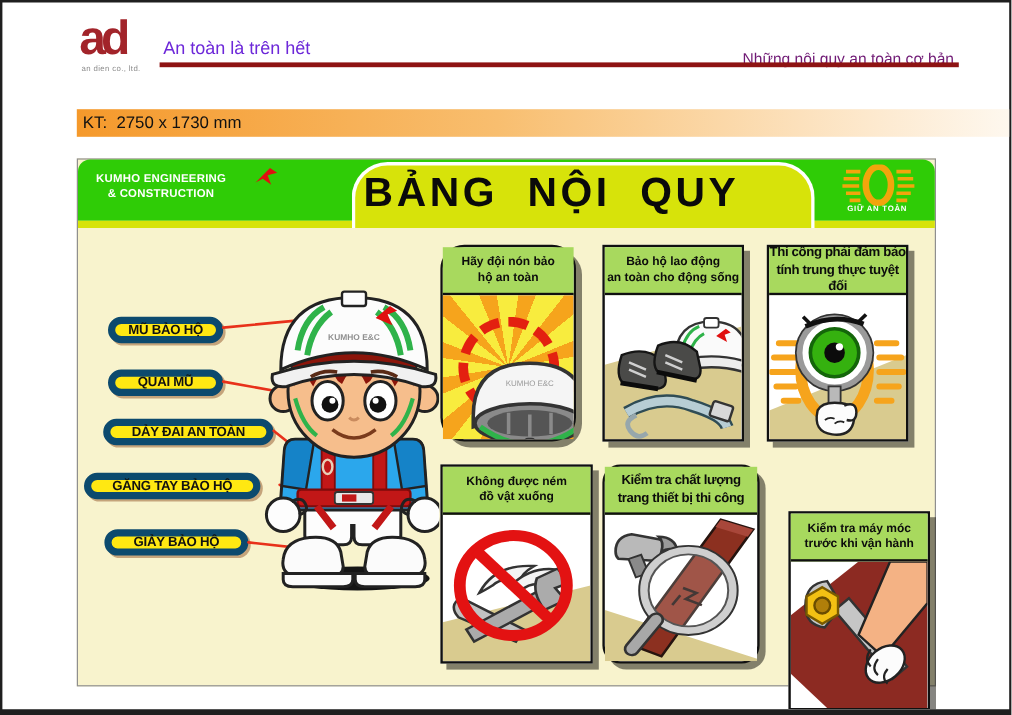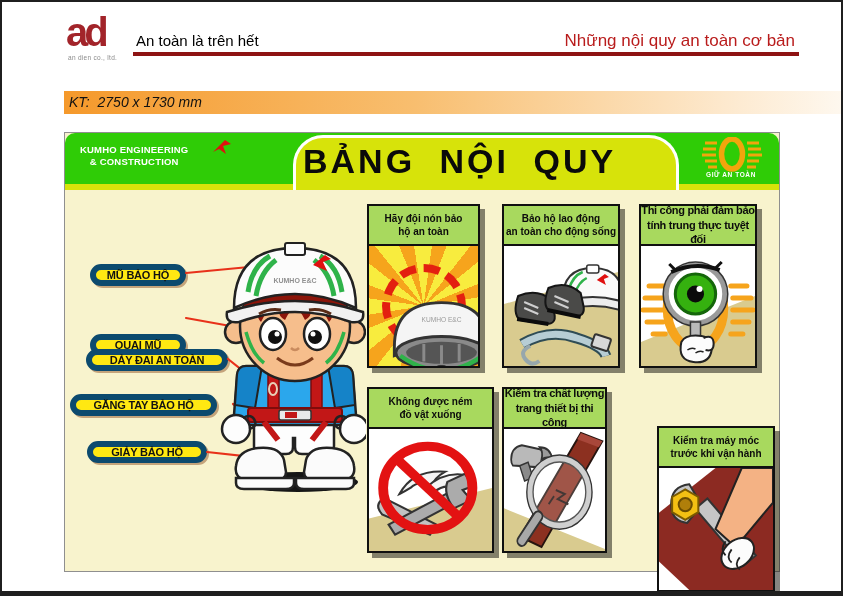--- a/index.html
+++ b/index.html
@@ -7,29 +7,29 @@
   #page {
     position:relative; width:843px; height:596px; background:#fff;
     border:2px solid #1f1f1f; border-bottom-width:5px; overflow:hidden;
     font-family:"Liberation Sans", sans-serif; color:#111;
   }
   .abs { position:absolute; }
 
   
   .logo-mark { left:64px; top:10px; font-weight:bold; font-size:40px; letter-spacing:-4px; color:#A2242A; line-height:1; }
   .logo-sub  { left:66px; top:52px; font-size:6.5px; color:#8a8a8a; letter-spacing:.3px; }
-  .tagline-left  { left:134px; top:30px; font-size:15px; color:#000000; }
-  .tagline-right { right:46px; top:29px; font-size:17px; color:#b91c1c; }
+  .tagline-left  { left:134px; top:30px; font-size:15px; color:#6d28d9; }
+  .tagline-right { right:46px; top:39px; font-size:13px; color:#701a75; }
   .rule-line { left:131px; top:50px; width:666px; height:4px; background:#8E1313; }
 
   
   .size-bar {
     left:62px; top:89px; width:779px; height:23px;
     background:linear-gradient(to right,#F5992B 0%,#F8BE6F 45%,#FDE9CE 85%,#FEF8EF 100%);
-    font-size:14px; line-height:23px; padding-left:5px; color:#111; white-space:pre;font-style:italic;
+    font-size:14px; line-height:23px; padding-left:5px; color:#111; white-space:pre;
   }
 
   
   .board { left:62px; top:130px; width:716px; height:440px; background:#F8F3CD; border:1px solid #8f8f8f; }
   .board-header { position:absolute; left:0; top:0; width:100%; height:51px; background:#2FCC06; border-radius:10px 10px 0 0; }
   .board-strip  { position:absolute; left:0; top:51px; width:100%; height:6px; background:#D7E30A; }
   .title-band {
     position:absolute; left:228px; top:2px; width:386px; height:55px; background:#D7E30A;
     border:3px solid #fff; border-bottom:none; border-radius:30px 30px 0 0;
   }
@@ -98,21 +98,21 @@
         <g stroke-width="3">
           <path d="M4 6 h12 M2 12 h13 M1 18 h14 M4 24 h12 M7 30 h9"></path>
           <path d="M46 6 h12 M47 12 h13 M47 18 h14 M46 24 h12 M46 30 h9"></path>
         </g>
       </g>
     </svg>
     <div class="badge-label">GIỮ AN TOÀN</div>
   </div>
 
   <div class="abs pill" style="left:88px; top:262px; width:96px;">MŨ BẢO HỘ</div>
-  <div class="abs pill" style="left:88px; top:306px; width:96px;margin-top:26px;">QUAI MŨ</div>
+  <div class="abs pill" style="left:88px; top:306px; width:96px;">QUAI MŨ</div>
   <div class="abs pill" style="left:84px; top:347px; width:142px;">DẢY ĐAI AN TOÀN</div>
   <div class="abs pill" style="left:68px; top:392px; width:147px;">GĂNG TAY BẢO HỘ</div>
   <div class="abs pill" style="left:85px; top:439px; width:120px;">GIẢY BẢO HỘ</div>
 
   <svg class="abs" style="left:0; top:0;" width="843" height="596">
     <g stroke="#E8311A" stroke-width="2.2" stroke-linecap="round">
       <line x1="184" y1="271" x2="247" y2="265"></line>
       <line x1="184" y1="316" x2="245" y2="327"></line>
       <line x1="226" y1="357" x2="265" y2="388"></line>
       <line x1="231" y1="402" x2="245" y2="412"></line>
@@ -176,21 +176,21 @@
     <ellipse cx="123" cy="104" rx="13" ry="16" fill="#fff" stroke="#222" stroke-width="2.5"></ellipse>
     <circle cx="81" cy="107" r="7" fill="#111"></circle>
       <circle cx="121" cy="107" r="7" fill="#111"></circle>
     <circle cx="83" cy="104" r="2.5" fill="#fff"></circle>
       <circle cx="119" cy="104" r="2.5" fill="#fff"></circle>
     <path d="M65 84 q10 -6 22 -4 M115 80 q12 -2 22 4" stroke="#5A2B16" stroke-width="3" fill="none"></path>
     <path d="M97 118 q4 4 8 0" stroke="#C98B5E" stroke-width="2.5" fill="none"></path>
     <path d="M83 128 q18 14 36 0" stroke="#7A3B1C" stroke-width="3" fill="none"></path>
   </svg>
 
-  <div class="panel" style="left:365px; top:202px; width:113px; height:164px;">
+  <div class="panel" style="left:365px; top:202px; width:113px; height:164px;border-radius:20px;">
     <div class="caption">
       <span>Hãy đội nón bảo</span>
       <span>hộ an toàn</span>
     </div>
     <div class="panel-body">
       <div class="sunburst"></div>
       <div class="ban-dash"></div>
       <svg class="helmet-center" viewBox="0 0 74 60">
         <path d="M5 36 Q5 6 37 6 Q69 6 69 36 L69 42 Q37 30 5 42 Z" fill="#F5F5F5" stroke="#333" stroke-width="2"></path>
         <ellipse cx="37" cy="40" rx="31" ry="11" fill="#8A8A8A" stroke="#333" stroke-width="2"></ellipse>
@@ -282,21 +282,21 @@
         <g fill="#ABABAB" stroke="#333" stroke-width="2">
           <path d="M18 94 L74 62 L80 72 L24 104 Z"></path>
           <path d="M72 52 l16 -8 l8 12 l-10 4 l8 10 l-16 8 q-10 -14 -6 -26z"></path>
         </g>
         <circle cx="54" cy="58" r="41" fill="none" stroke="#E31212" stroke-width="9"></circle>
         <line x1="25" y1="29" x2="83" y2="87" stroke="#E31212" stroke-width="9"></line>
       </svg>
     </div>
   </div>
 
-  <div class="panel" style="left:500px; top:385px; width:105px; height:166px;">
+  <div class="panel" style="left:500px; top:385px; width:131px; height:166px;border-radius:15px;">
     <div class="caption cap-sm">
       <span>Kiểm tra chất lượng</span>
       <span>trang thiết bị thi công</span>
     </div>
     <div class="panel-body">
       <svg viewBox="0 0 113 120" preserveAspectRatio="none">
         <rect width="113" height="120" fill="#fff"></rect>
         <polygon points="0,78 113,118 113,120 0,120" fill="#D9CB8F"></polygon>
         <polygon points="86,4 110,12 42,116 18,106" fill="#8C3020" stroke="#26140f" stroke-width="2"></polygon>
         <polygon points="86,4 110,12 106,18 82,10" fill="#A8473A"></polygon>

